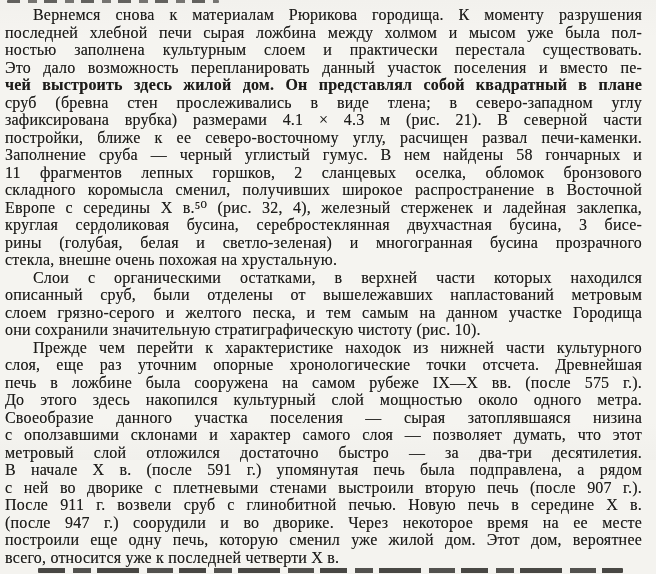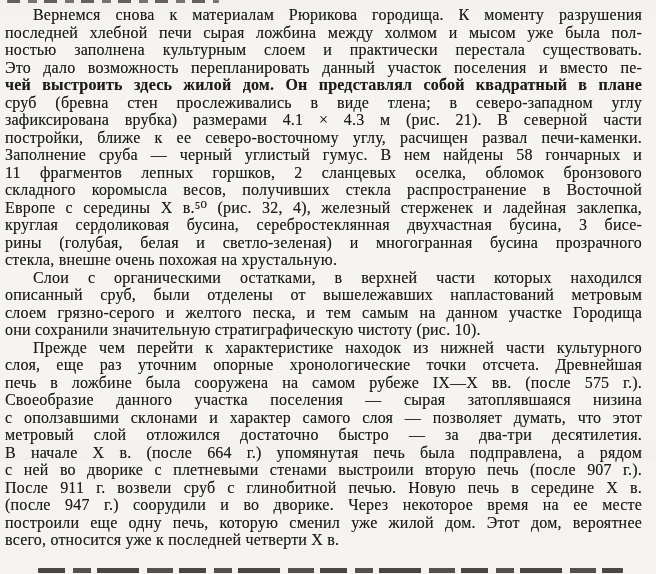--- a/index.html
+++ b/index.html
@@ -91,40 +91,41 @@
         <div class="line first" style="color: rgb(29, 28, 26);">Вернемся снова к материалам Рюрикова городища. К моменту разрушения</div>
         <div class="line" style="color: rgb(29, 28, 26);">последней хлебной печи сырая ложбина между холмом и мысом уже была пол-</div>
         <div class="line" style="color: rgb(29, 28, 26);">ностью заполнена культурным слоем и практически перестала существовать.</div>
         <div class="line" style="color: rgb(29, 28, 26);">Это дало возможность перепланировать данный участок поселения и вместо пе-</div>
         <div class="line" style="color: rgb(29, 28, 26); font-weight: bold;">чей выстроить здесь жилой дом. Он представлял собой квадратный в плане</div>
         <div class="line" style="color: rgb(29, 28, 26);">сруб (бревна стен прослеживались в виде тлена; в северо-западном углу</div>
         <div class="line" style="color: rgb(29, 28, 26);">зафиксирована врубка) размерами 4.1 × 4.3 м (рис. 21). В северной части</div>
         <div class="line" style="color: rgb(29, 28, 26);">постройки, ближе к ее северо-восточному углу, расчищен развал печи-каменки.</div>
         <div class="line" style="color: rgb(29, 28, 26);">Заполнение сруба — черный углистый гумус. В нем найдены 58 гончарных и</div>
         <div class="line" style="color: rgb(29, 28, 26);">11 фрагментов лепных горшков, 2 сланцевых оселка, обломок бронзового</div>
-        <div class="line" style="color: rgb(29, 28, 26);">складного коромысла весов, получивших стекла распространение в Восточной</div>
+        <div class="line" style="color: rgb(29, 28, 26);">складного коромысла сменил, получивших широкое распространение в Восточной</div>
         <div class="line" style="color: rgb(29, 28, 26);">Европе с середины X в.⁵⁰ (рис. 32, 4), железный стерженек и ладейная заклепка,</div>
         <div class="line" style="color: rgb(29, 28, 26);">круглая сердоликовая бусина, серебростеклянная двухчастная бусина, 3 бисе-</div>
         <div class="line" style="color: rgb(29, 28, 26);">рины (голубая, белая и светло-зеленая) и многогранная бусина прозрачного</div>
         <div class="line para-end" style="color: rgb(29, 28, 26);">стекла, внешне очень похожая на хрустальную.</div>
       </div>
       <div>
         <div class="line first" style="color: rgb(29, 28, 26);">Слои с органическими остатками, в верхней части которых находился</div>
         <div class="line" style="color: rgb(29, 28, 26);">описанный сруб, были отделены от вышележавших напластований метровым</div>
         <div class="line" style="color: rgb(29, 28, 26);">слоем грязно-серого и желтого песка, и тем самым на данном участке Городища</div>
         <div class="line para-end" style="color: rgb(29, 28, 26);">они сохранили значительную стратиграфическую чистоту (рис. 10).</div>
       </div>
       <div>
         <div class="line first" style="color: rgb(29, 28, 26);">Прежде чем перейти к характеристике находок из нижней части культурного</div>
         <div class="line" style="color: rgb(29, 28, 26);">слоя, еще раз уточним опорные хронологические точки отсчета. Древнейшая</div>
         <div class="line" style="color: rgb(29, 28, 26);">печь в ложбине была сооружена на самом рубеже IX—X вв. (после 575 г.).</div>
+        <div class="line" style="color: rgb(29, 28, 26);">До этого здесь накопился культурный слой мощностью около одного метра.</div>
         <div class="line" style="color: rgb(29, 28, 26);">Своеобразие данного участка поселения — сырая затоплявшаяся низина</div>
         <div class="line" style="color: rgb(29, 28, 26);">с оползавшими склонами и характер самого слоя — позволяет думать, что этот</div>
         <div class="line" style="color: rgb(29, 28, 26);">метровый слой отложился достаточно быстро — за два-три десятилетия.</div>
-        <div class="line" style="color: rgb(29, 28, 26);">В начале X в. (после 664 г.) упомянутая печь была подправлена, а рядом</div>
+        <div class="line" style="color: rgb(29, 28, 26);">В начале X в. (после 591 г.) упомянутая печь была подправлена, а рядом</div>
         <div class="line" style="color: rgb(29, 28, 26);">с ней во дворике с плетневыми стенами выстроили вторую печь (после 907 г.).</div>
         <div class="line" style="color: rgb(29, 28, 26);">После 911 г. возвели сруб с глинобитной печью. Новую печь в середине X в.</div>
         <div class="line" style="color: rgb(29, 28, 26);">(после 947 г.) соорудили и во дворике. Через некоторое время на ее месте</div>
         <div class="line" style="color: rgb(29, 28, 26);">построили еще одну печь, которую сменил уже жилой дом. Этот дом, вероятнее</div>
         <div class="line para-end" style="color: rgb(29, 28, 26);">всего, относится уже к последней четверти X в.</div>
       </div>
     </div>
   <div class="remnant-bottom">
     <div class="bar"></div>
   </div>

